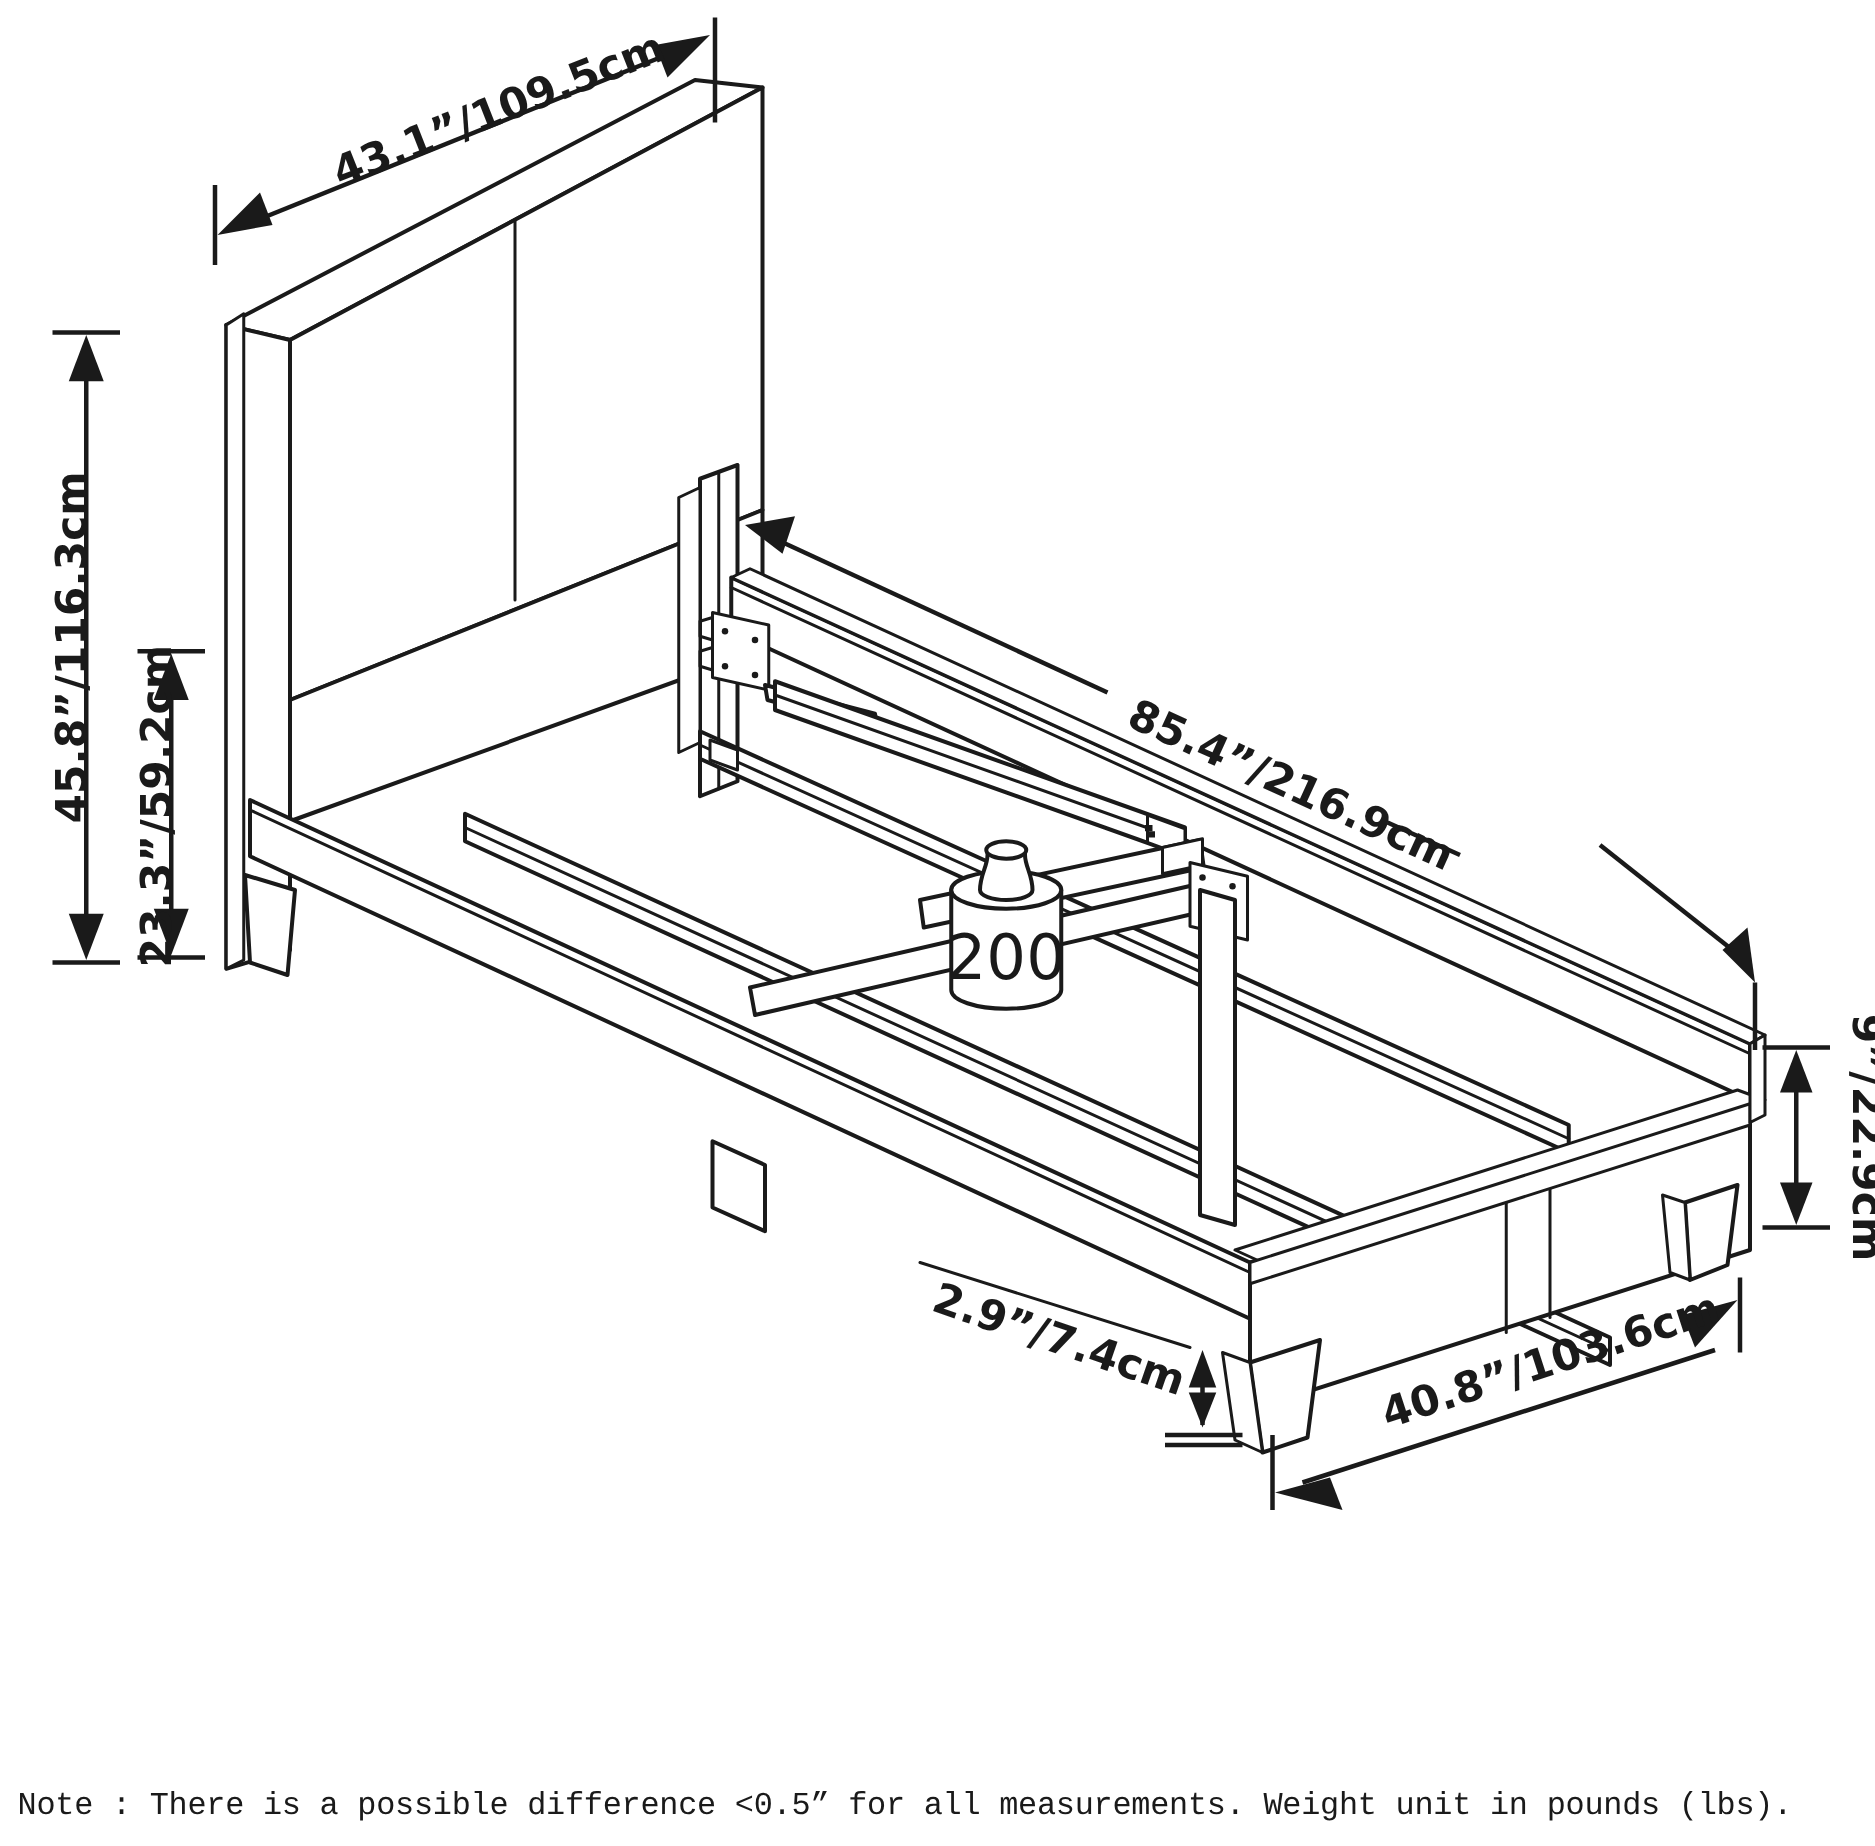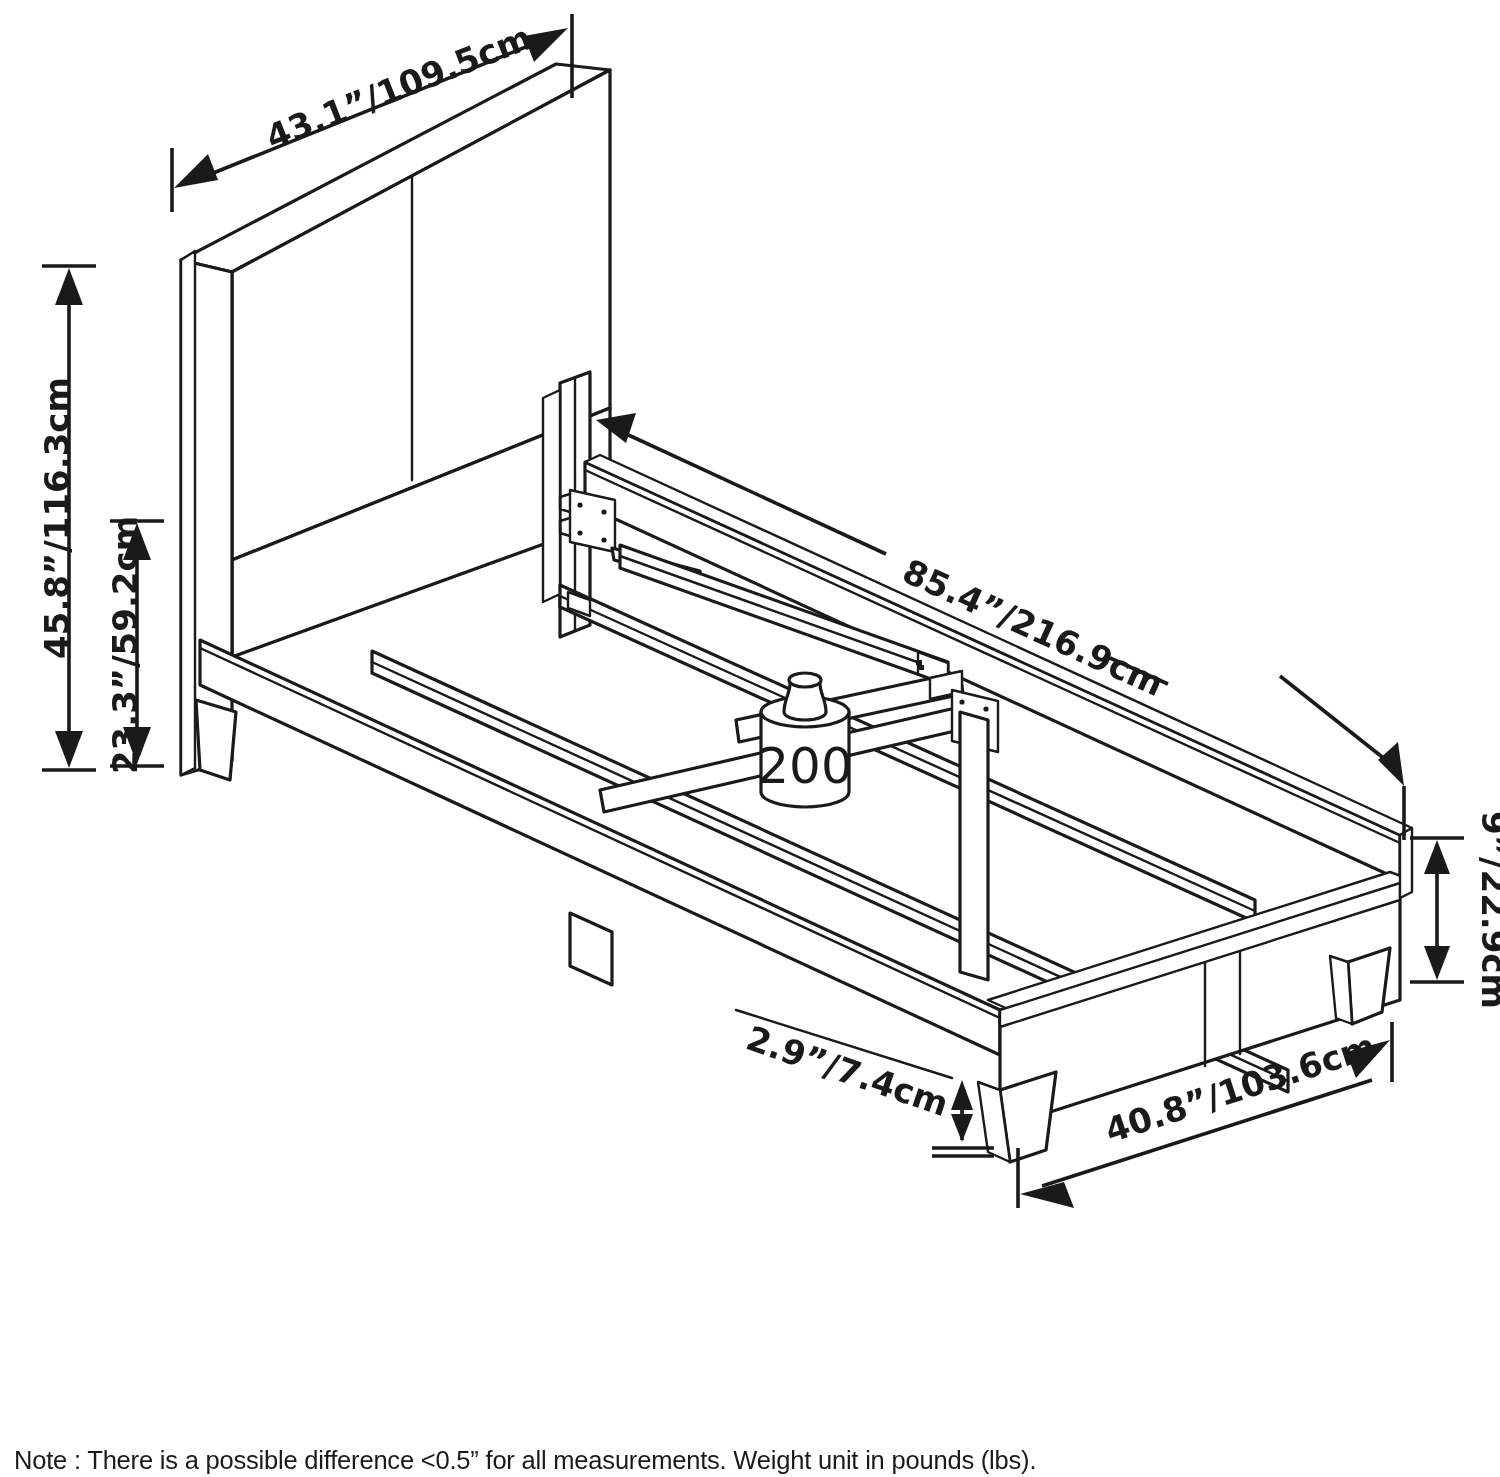--- a/index.html
+++ b/index.html
@@ -26,26 +26,25 @@
     left: 0;
     top: 0;
     width: 1500px;
     height: 1477px;
   }
   .note {
     position: absolute;
     left: 14px;
     top: 1430px;
     width: 1480px;
-    font-family: Liberation Sans, sans-serif;
+    font-family: Liberation Mono, monospace;
     font-size: 25.5px;
     letter-spacing: -0.2px;
     color: #1a1a1a;
     white-space: nowrap;
-    margin-top: 16px;
   }
 </style>
 </head>
 <body>
 
 <div id="stage">
 
   <svg id="drawing" viewBox="0 0 1500 1477" xmlns="http://www.w3.org/2000/svg">
 
     <defs>

